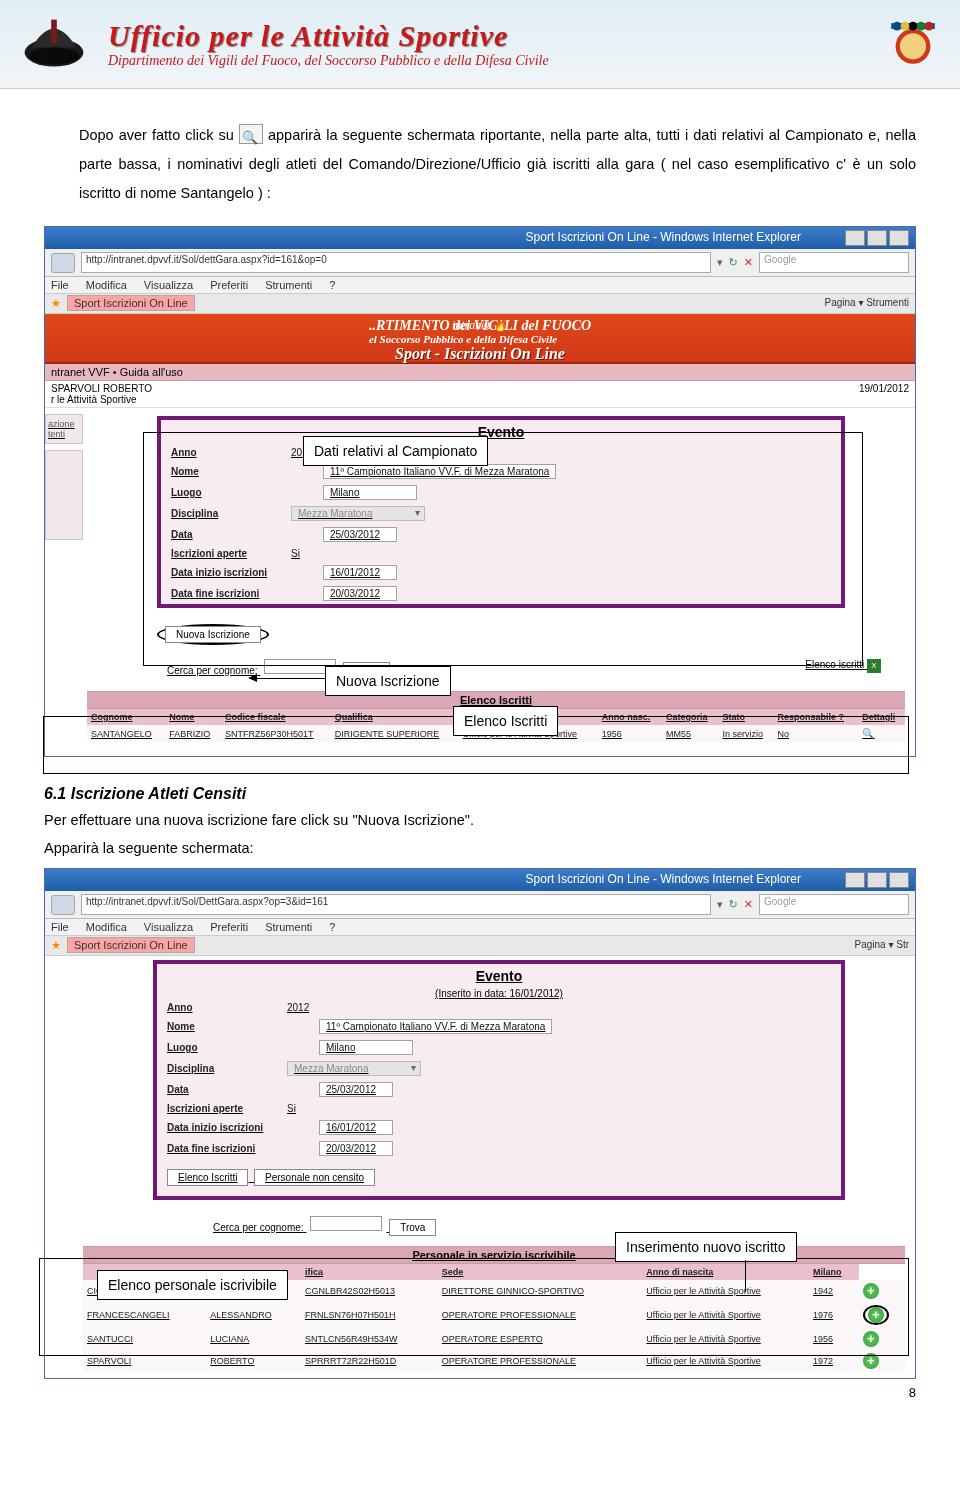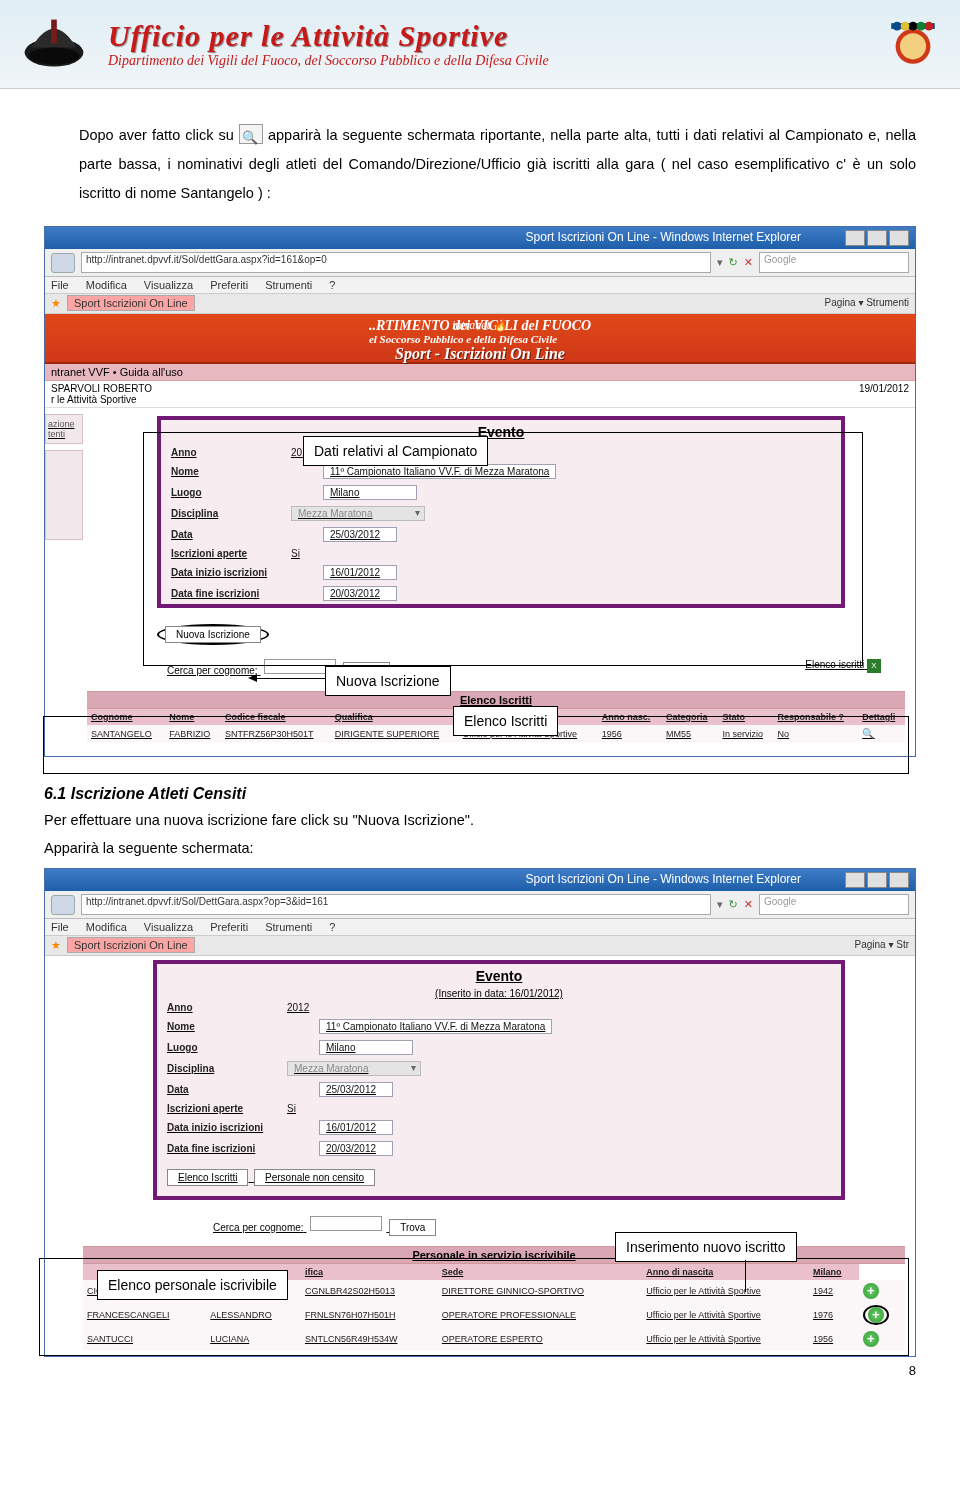--- a/index.html
+++ b/index.html
@@ -567,20 +567,29 @@
             </tr>
         <tr>
               <td>SANTUCCI</td>
               <td>LUCIANA</td>
               <td>SNTLCN56R49H534W</td>
               <td>OPERATORE ESPERTO</td>
               <td>Ufficio per le Attività Sportive</td>
               <td>1956</td>
               <td><span class="plus">+</span></td>
             </tr>
+        <tr>
+              <td>SPARVOLI</td>
+              <td>ROBERTO</td>
+              <td>SPRRRT72R22H501D</td>
+              <td>OPERATORE PROFESSIONALE</td>
+              <td>Ufficio per le Attività Sportive</td>
+              <td>1972</td>
+              <td><span class="plus">+</span></td>
+            </tr>
       </tbody>
         </table>
 
       <div class="frame" style="left:-6px; top:302px; right:6px; height:96px;"></div>
       <div class="callout" style="left:52px; top:314px;">Elenco personale iscrivibile</div>
       <div class="callout" style="left:570px; top:276px;">Inserimento nuovo iscritto</div>
       <div class="arrowline" style="left:700px; top:304px; width:1px; height:32px;"></div>
     </div>
   </div>
 </div>

